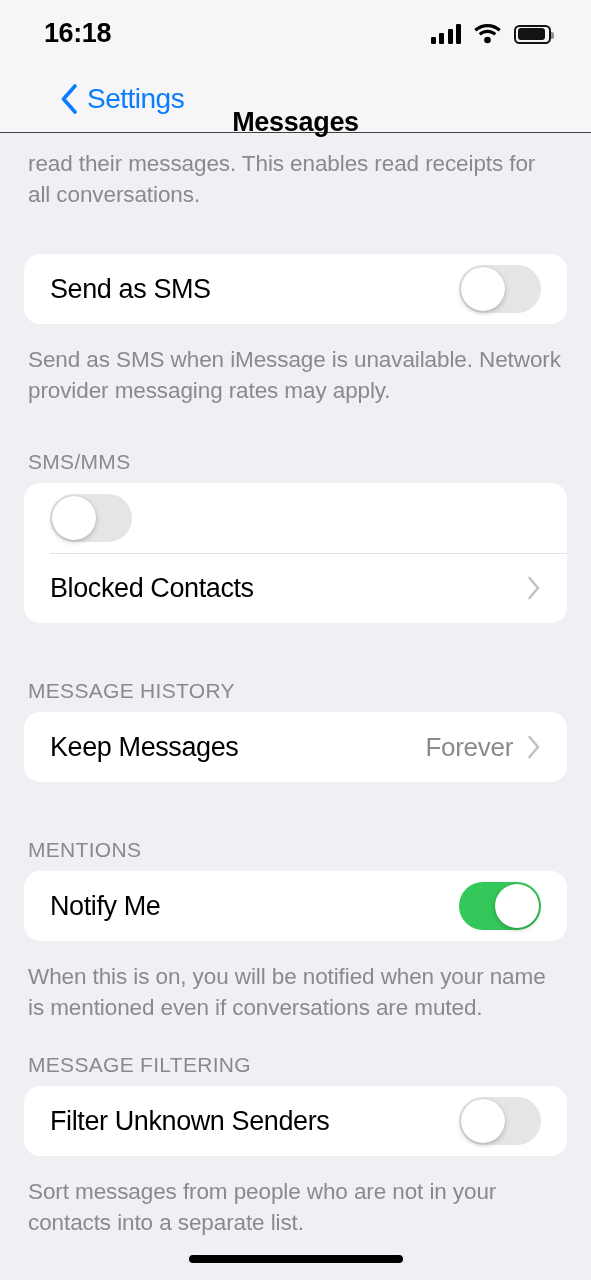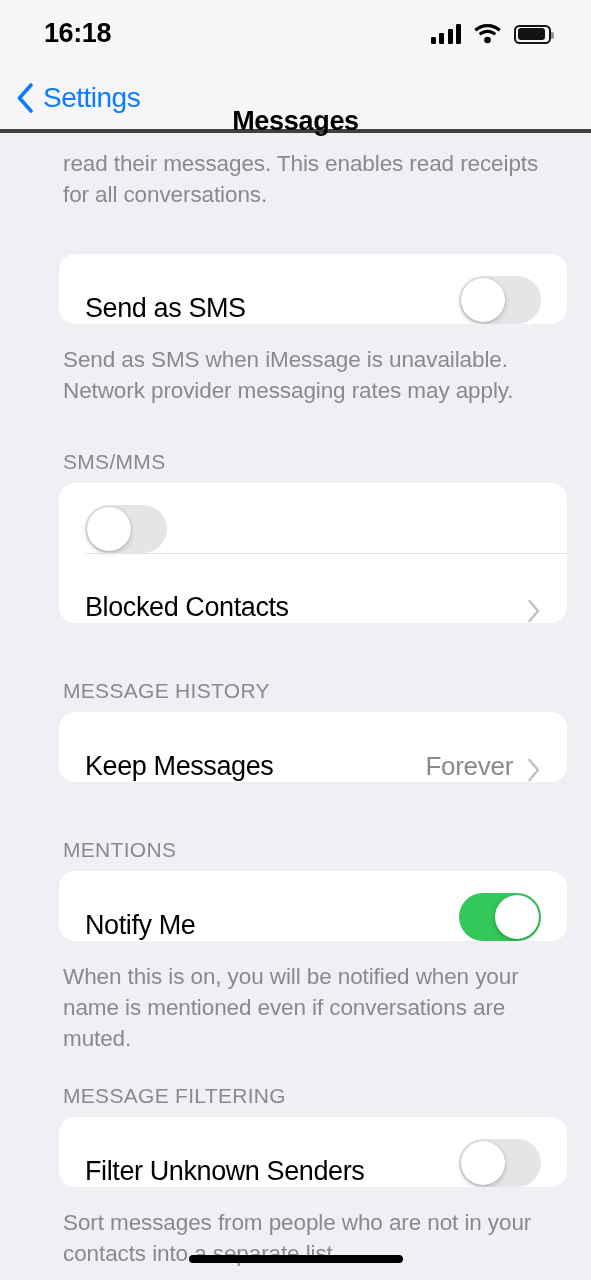--- a/index.html
+++ b/index.html
@@ -39,55 +39,56 @@
   }
   .batt .fill{
     position:absolute; left:1.6px; top:1.6px; bottom:1.6px;
     width:84%; background:#000; border-radius:3px;
   }
 
   
   .navbar {
     position:relative; height:67px; background:#f6f6f8;
     display:flex; align-items:center;
-    border-bottom:4px solid #404040;
+    border-bottom:1px solid #404040;
+    padding-left:44px;
   }
   .back {
     display:flex; align-items:center; gap:9px;
     padding-left:16px; cursor:pointer;
   }
   .chev-back { width:18px; height:30px; display:block; }
   .back-label { font-size:28px; color:#0a7cff; letter-spacing:-0.5px; }
   .nav-title {
     position:absolute; left:0; right:0; text-align:center;
     font-size:27px; font-weight:700; color:#000; letter-spacing:-0.3px;
     pointer-events:none;
     margin-top:47px;
   }
 
   
-  .content { position:relative; height:1147px; overflow:hidden;margin-left:35px; }
+  .content { position:relative; height:1147px; overflow:hidden; }
 
   .footnote {
     color:#8a8a8e; font-size:22.5px; line-height:31px;
     padding:0 28px 0 28px; letter-spacing:-0.1px;
   }
   .footnote.top { padding-top:7px; }
 
   .group-header {
     color:#8a8a8e; font-size:21px; letter-spacing:0.3px;
     padding:0 12px 9px 28px; text-transform:none;
   }
 
   .card {
     background:#fff; margin:0 24px; border-radius:16px; overflow:hidden;
   }
   .row {
     position:relative; height:70px;
-    display:flex; align-items:flex-end;
+    display:flex; align-items:center;
     padding:0 26px 0 26px;
   }
   .row + .row::before{
     content:""; position:absolute; left:26px; right:0; top:0; height:1px;
     background:#e3e3e6;
   }
   .row-label { font-size:27px; color:#000; letter-spacing:-0.4px; flex:1; }
   .row-value { font-size:26px; color:#8a8a8e; letter-spacing:-0.3px; margin-right:14px; }
 
   .chev { width:14px; height:24px; display:block; flex:none; }

